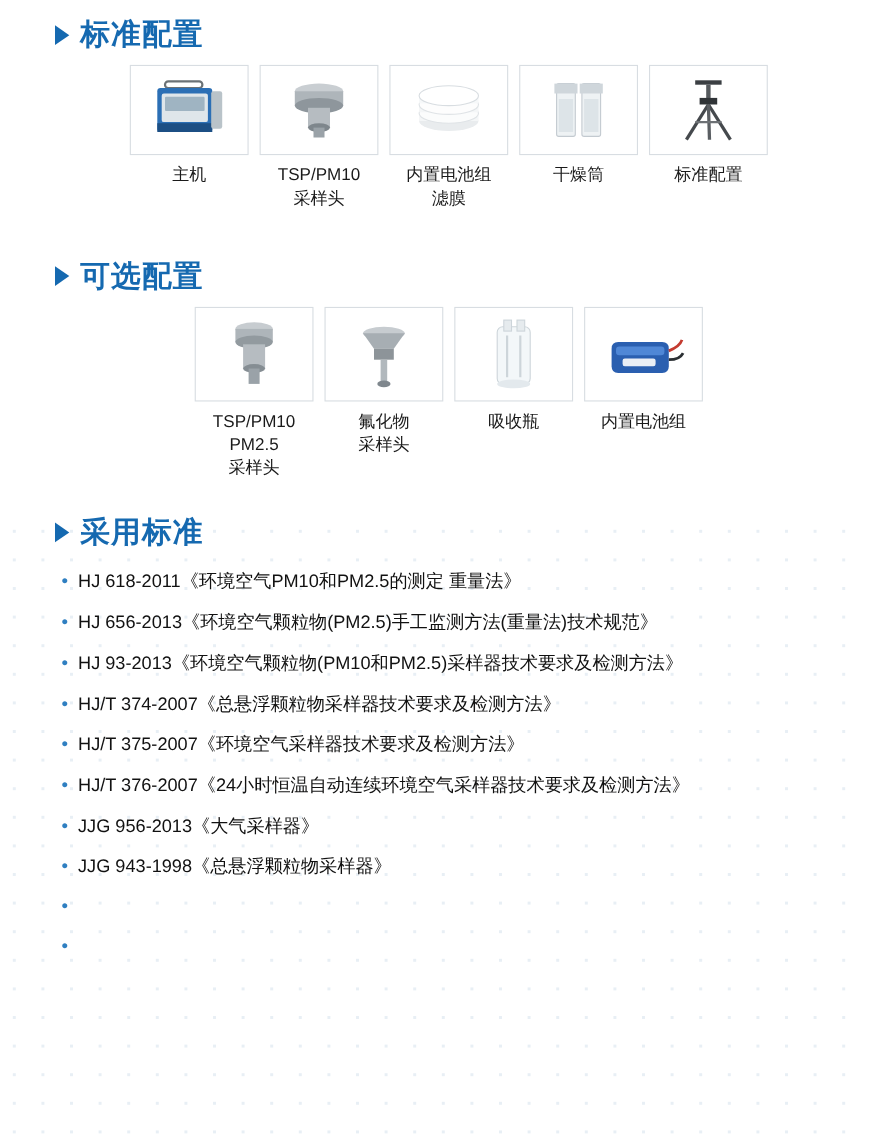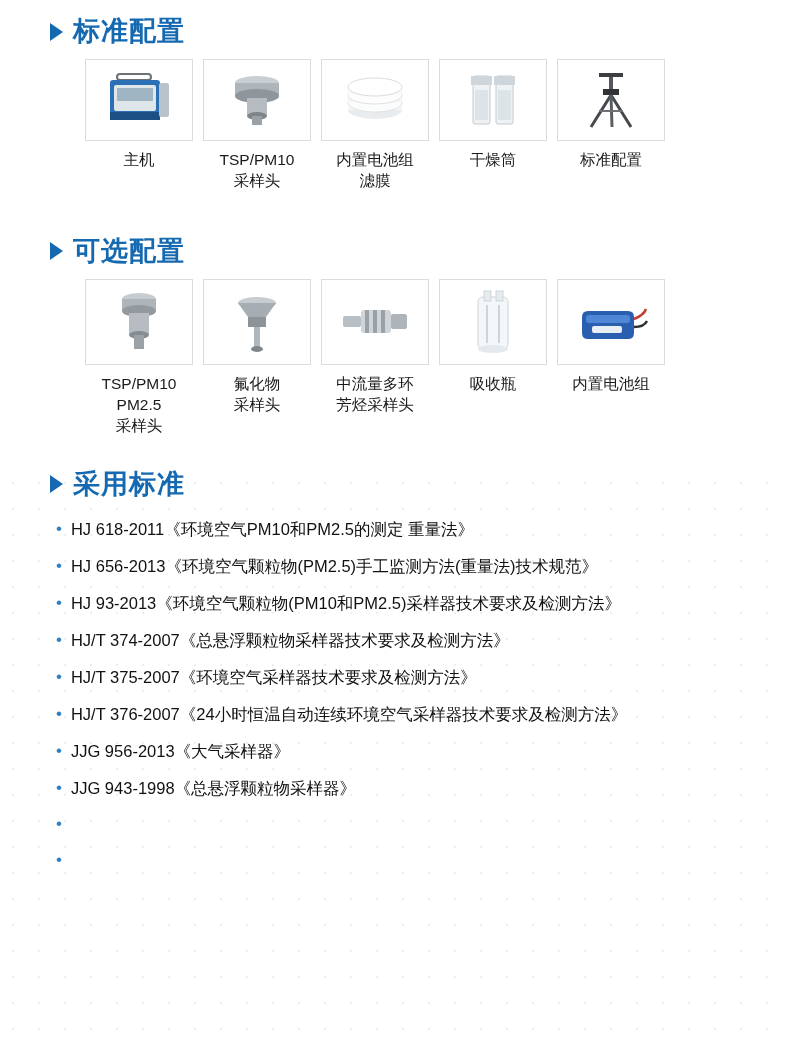--- a/index.html
+++ b/index.html
@@ -49,21 +49,21 @@
     font-size: 27px;
     font-weight: bold;
     color: #1569b0;
     letter-spacing: 1px;
     line-height: 1;
   }
 
   
   .grid {
     display: flex;
-    justify-content: flex-start;
+    justify-content: center;
     padding-left: 46px;
     padding-right: 20px;
   }
   .cell {
     width: 118px;
     display: flex;
     flex-direction: column;
     align-items: center;
   }
   .thumb {
@@ -233,34 +233,20 @@
           <path d="M12 16 L50 16 L40 30 L22 30 Z" fill="#a7aeb3"></path>
           <rect x="22" y="30" width="18" height="10" fill="#8d9499"></rect>
           <rect x="28" y="40" width="6" height="22" fill="#b1b8bd"></rect>
           <ellipse cx="31" cy="62" rx="6" ry="3" fill="#7f878d"></ellipse>
         </svg>
       </div>
       <div class="caption">氟化物
 采样头</div>
     </div>
 
-    <div class="cell">
-      <div class="thumb">
-        <svg width="80" height="46" viewBox="0 0 80 46">
-          <rect x="8" y="17" width="18" height="11" rx="2" fill="#b9c0c5"></rect>
-          <rect x="26" y="11" width="30" height="23" rx="3" fill="#cfd5d9"></rect>
-          <rect x="30" y="11" width="4" height="23" fill="#9aa1a7"></rect>
-          <rect x="38" y="11" width="4" height="23" fill="#9aa1a7"></rect>
-          <rect x="46" y="11" width="4" height="23" fill="#9aa1a7"></rect>
-          <rect x="56" y="15" width="16" height="15" rx="2" fill="#aeb5ba"></rect>
-        </svg>
-      </div>
-      <div class="caption">中流量多环
-芳烃采样头</div>
-    </div>
 
     <div class="cell">
       <div class="thumb">
         <svg width="58" height="70" viewBox="0 0 58 70">
           <rect x="14" y="10" width="30" height="52" rx="5" fill="#f3f7f9" stroke="#cdd5da"></rect>
           <rect x="20" y="4" width="7" height="10" fill="#e6ebee" stroke="#cdd5da"></rect>
           <rect x="32" y="4" width="7" height="10" fill="#e6ebee" stroke="#cdd5da"></rect>
           <line x1="23" y1="18" x2="23" y2="56" stroke="#cdd5da" stroke-width="2"></line>
           <line x1="35" y1="18" x2="35" y2="56" stroke="#cdd5da" stroke-width="2"></line>
           <ellipse cx="29" cy="62" rx="15" ry="4" fill="#e3e9ed"></ellipse>

